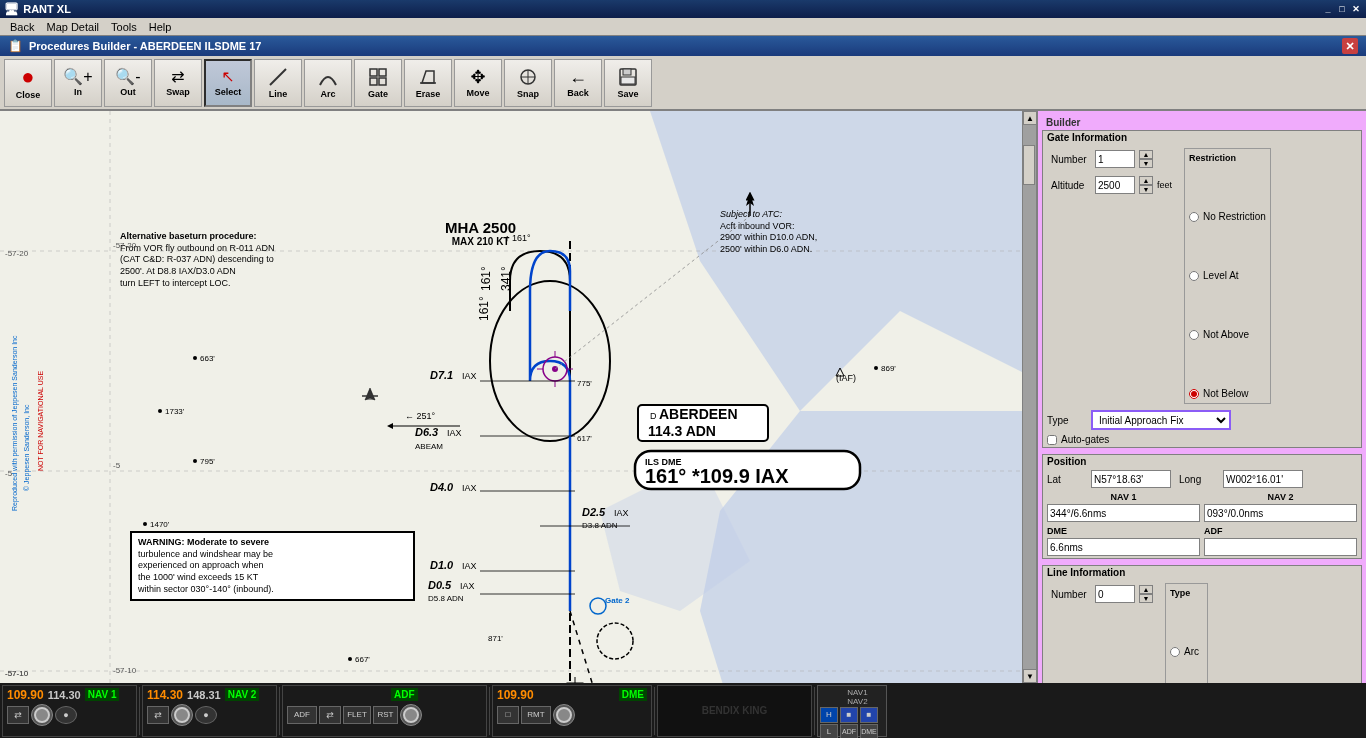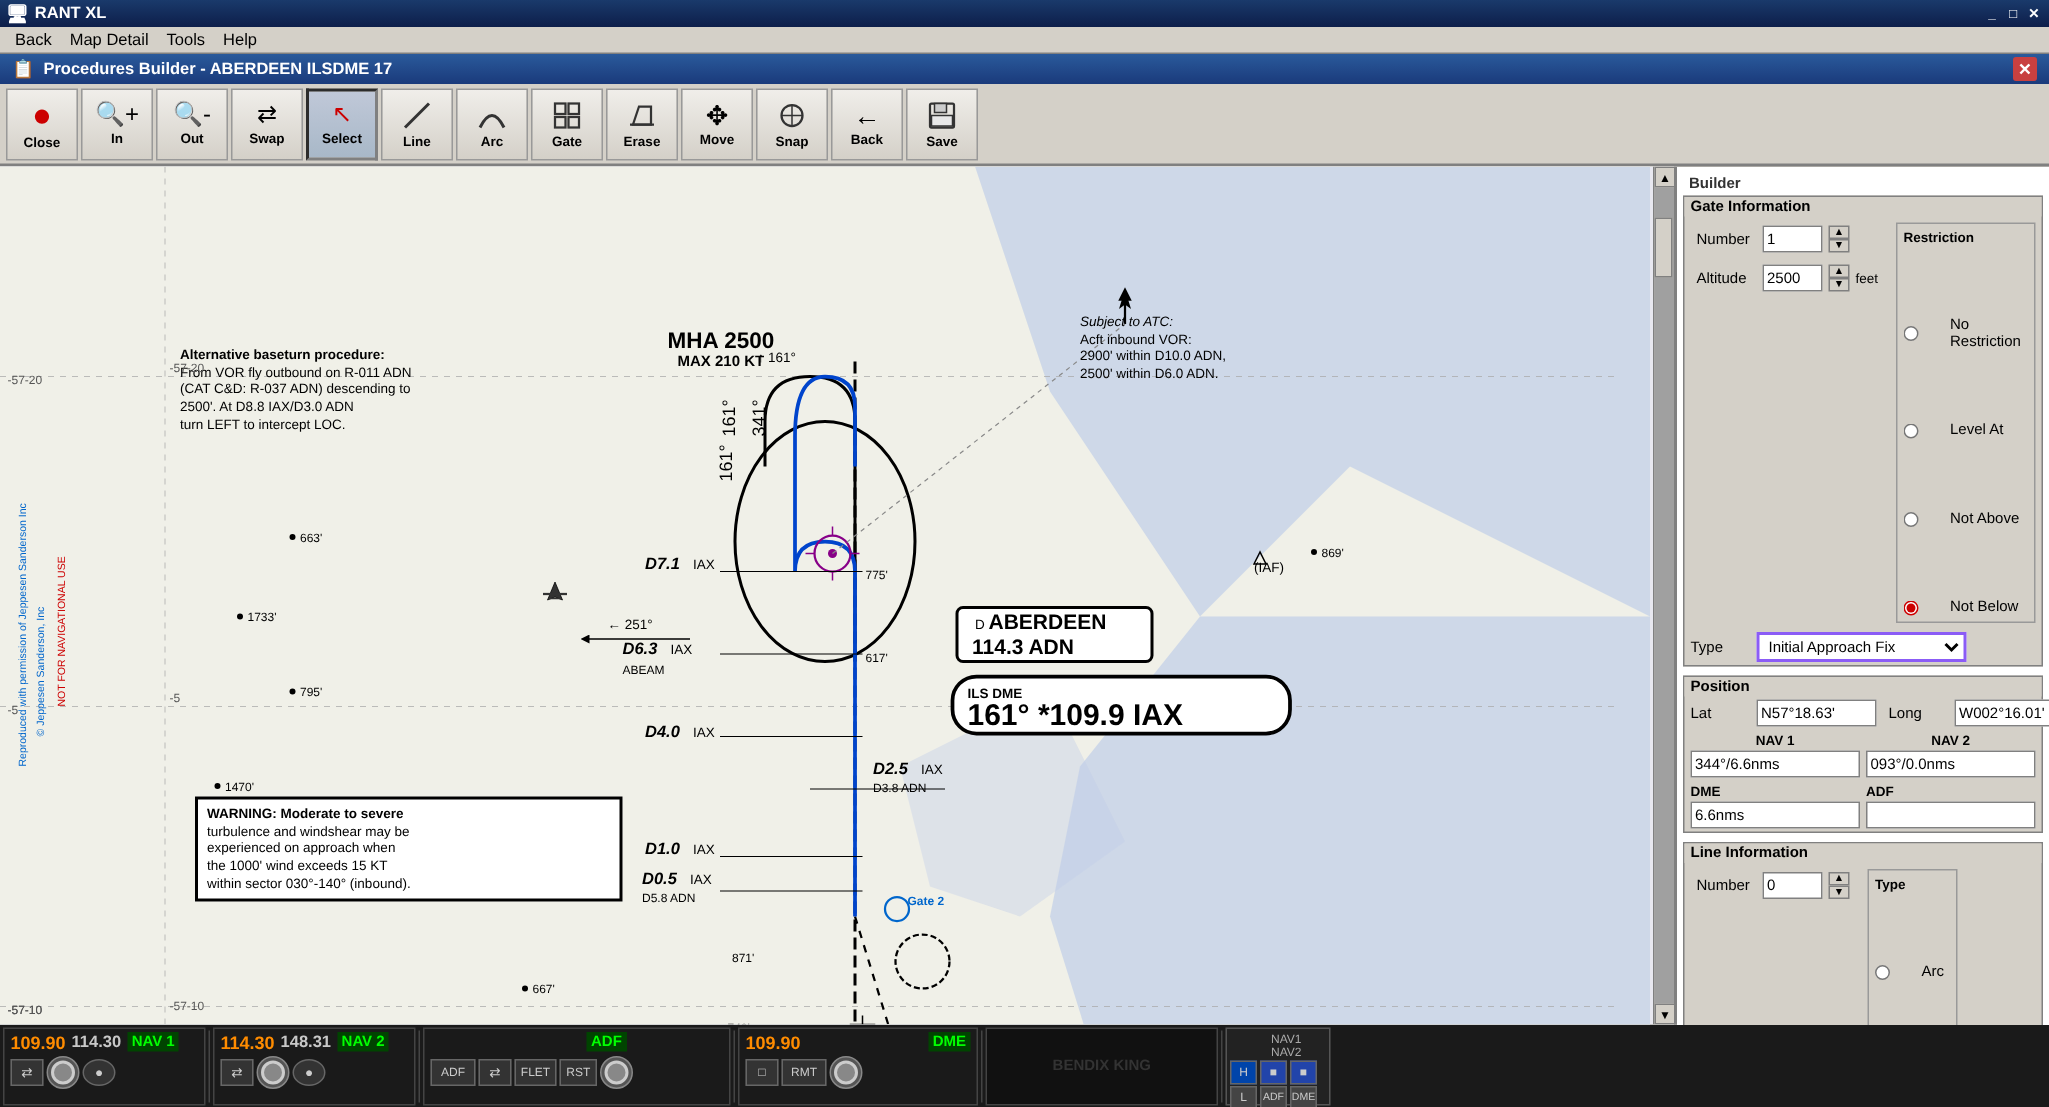--- a/index.html
+++ b/index.html
@@ -92,22 +92,22 @@
     
     #chart-bg {
       width: 100%;
       height: 100%;
       position: relative;
       background: #e8e8f0;
     }
 
     
     #right-panel {
-      width: 248px;
-      background: #ffffff;
+      width: 328px;
+      background: #f0abfc;
       padding: 4px;
       overflow-y: auto;
     }
 
     .panel-section {
       border: 1px solid #808080;
       margin-bottom: 6px;
       background: #d4d0c8;
     }
     .panel-section-title {
@@ -144,21 +144,21 @@
       height: 9px;
       background: #d4d0c8;
       border: 1px solid #808080;
       cursor: pointer;
       display: flex;
       align-items: center;
       justify-content: center;
       font-size: 7px;
       line-height: 1;
     }
-    .radio-row { display: flex; align-items: center; gap: 21px; font-size: 10px; margin-top: 48px; }
+    .radio-row { display: flex; align-items: center; gap: 4px; font-size: 10px; margin-top: 48px; }
     input[type="radio"] { width: 10px; height: 10px; }
     input[type="checkbox"] { width: 10px; height: 10px; }
 
     
     #bottom-bar {
       height: 55px;
       background: #1a1a1a;
       display: flex;
       align-items: center;
       padding: 2px;
@@ -710,20 +710,24 @@
 
       <div class="panel-row">
         <span class="panel-label">Type</span>
         <select class="type-select">
           <option>Initial Approach Fix</option>
           <option>Final Approach Fix</option>
           <option>Missed Approach Point</option>
         </select>
       </div>
 
+      <div class="checkbox-row">
+        <input type="checkbox" style="">
+        <span>Auto-gates</span>
+      </div>
     </div>
 
     <div class="panel-section">
       <div class="panel-section-title">Position</div>
 
       <div class="panel-row">
         <span class="panel-label">Lat</span>
         <input class="panel-input" style="width: 80px;" type="text" value="N57°18.63'">
         <span class="panel-label" style="margin-left:4px;">Long</span>
         <input class="panel-input" style="width: 80px;" type="text" value="W002°16.01'">

